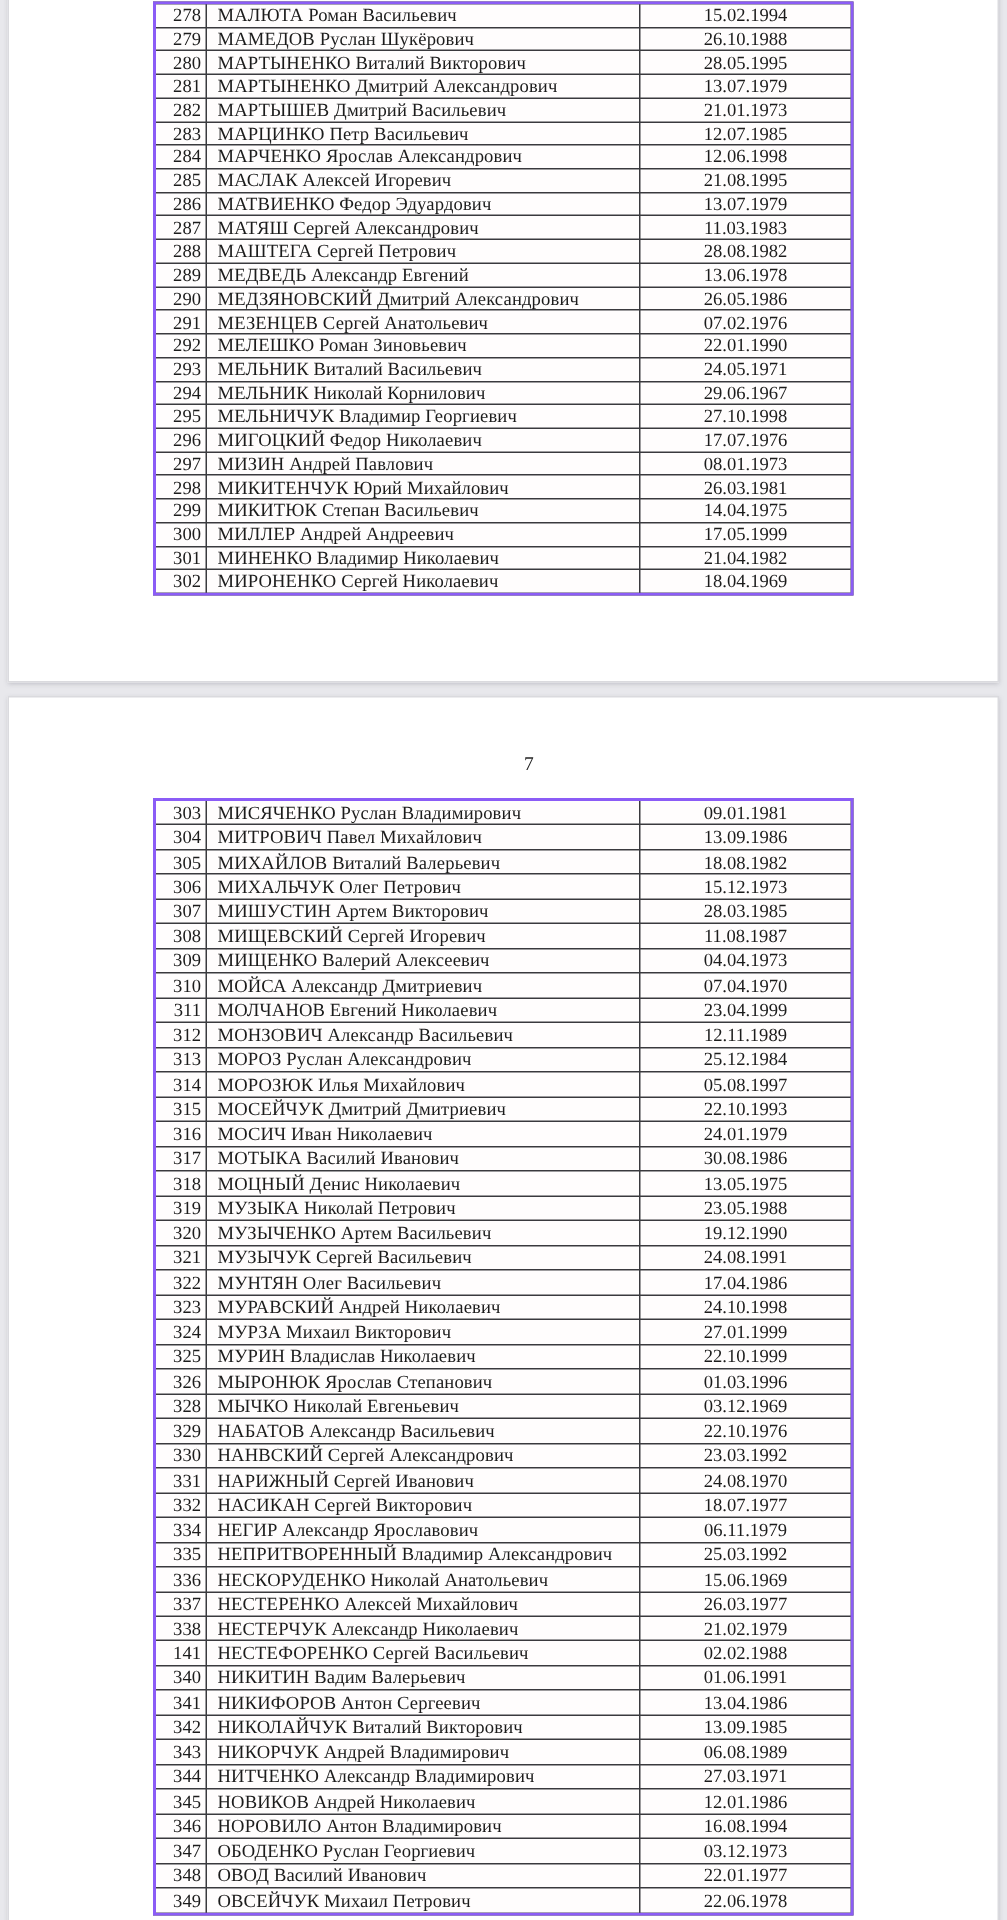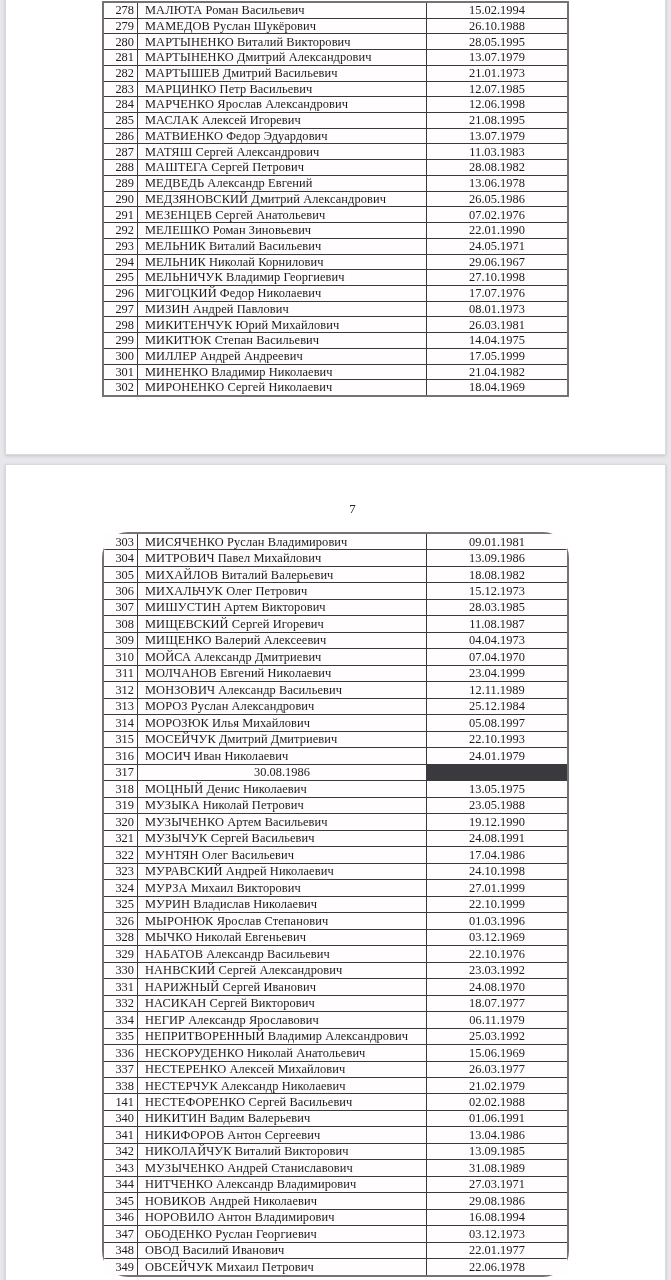--- a/index.html
+++ b/index.html
@@ -9,24 +9,24 @@
   .page{position:absolute;left:5px;width:661px;background:#ffffff;
         border:1px solid #dadade;box-sizing:border-box;
         box-shadow:0 1px 3px rgba(120,120,135,0.35);}
   .page--one{top:-10px;height:465px;}
   .page--two{top:464px;height:830px;}
 
   .page-number{position:absolute;top:36px;left:0;width:100%;box-sizing:border-box;
         padding-left:34px;text-align:center;font-size:13px;color:#222;}
 
   .tbl{box-sizing:border-box;width:467px;margin-left:96px;
-       border:2px solid #737373;background:#3a3a3e;
+       border:2px solid #8b5cf6;background:#3a3a3e;
        display:flex;flex-direction:column;gap:1px;}
   .tbl--one{margin-top:10px;height:396px;}
-  .tbl--two{margin-top:67px;height:745px;border-radius:26px;}
+  .tbl--two{margin-top:67px;height:745px;}
 
   .trow{flex:1 1 0;display:grid;grid-template-columns:33px 288px 1fr;gap:1px;background:#3a3a3e;min-height:0;}
   .cell{background:#fffdfd;display:flex;align-items:center;overflow:hidden;
         font-size:12.4px;color:#1c1c1c;white-space:nowrap;line-height:1;}
   .cell--num{justify-content:flex-end;padding-right:3px;}
   .cell--name{padding-left:7px;letter-spacing:0.1px;}
   .cell--dob{justify-content:center;}
 </style>
 </head>
 <body>
@@ -231,20 +231,21 @@
           <div class="cell cell--name">МОСЕЙЧУК Дмитрий Дмитриевич</div>
           <div class="cell cell--dob">22.10.1993</div>
         </div>
         <div class="trow">
           <div class="cell cell--num">316</div>
           <div class="cell cell--name">МОСИЧ Иван Николаевич</div>
           <div class="cell cell--dob">24.01.1979</div>
         </div>
         <div class="trow">
           <div class="cell cell--num">317</div>
+          <div class="cell cell--name">МОТЫКА Василий Иванович</div>
           <div class="cell cell--dob">30.08.1986</div>
         </div>
         <div class="trow">
           <div class="cell cell--num">318</div>
           <div class="cell cell--name">МОЦНЫЙ Денис Николаевич</div>
           <div class="cell cell--dob">13.05.1975</div>
         </div>
         <div class="trow">
           <div class="cell cell--num">319</div>
           <div class="cell cell--name">МУЗЫКА Николай Петрович</div>
@@ -350,32 +351,32 @@
           <div class="cell cell--name">НИКИФОРОВ Антон Сергеевич</div>
           <div class="cell cell--dob">13.04.1986</div>
         </div>
         <div class="trow">
           <div class="cell cell--num">342</div>
           <div class="cell cell--name">НИКОЛАЙЧУК Виталий Викторович</div>
           <div class="cell cell--dob">13.09.1985</div>
         </div>
         <div class="trow">
           <div class="cell cell--num">343</div>
-          <div class="cell cell--name">МУЗЫЧЕНКО Андрей Станиславович</div>
-          <div class="cell cell--dob">31.08.1989</div>
+          <div class="cell cell--name">НИКОРЧУК Андрей Владимирович</div>
+          <div class="cell cell--dob">06.08.1989</div>
         </div>
         <div class="trow">
           <div class="cell cell--num">344</div>
           <div class="cell cell--name">НИТЧЕНКО Александр Владимирович</div>
           <div class="cell cell--dob">27.03.1971</div>
         </div>
         <div class="trow">
           <div class="cell cell--num">345</div>
           <div class="cell cell--name">НОВИКОВ Андрей Николаевич</div>
-          <div class="cell cell--dob">29.08.1986</div>
+          <div class="cell cell--dob">12.01.1986</div>
         </div>
         <div class="trow">
           <div class="cell cell--num">346</div>
           <div class="cell cell--name">НОРОВИЛО Антон Владимирович</div>
           <div class="cell cell--dob">16.08.1994</div>
         </div>
         <div class="trow">
           <div class="cell cell--num">347</div>
           <div class="cell cell--name">ОБОДЕНКО Руслан Георгиевич</div>
           <div class="cell cell--dob">03.12.1973</div>

